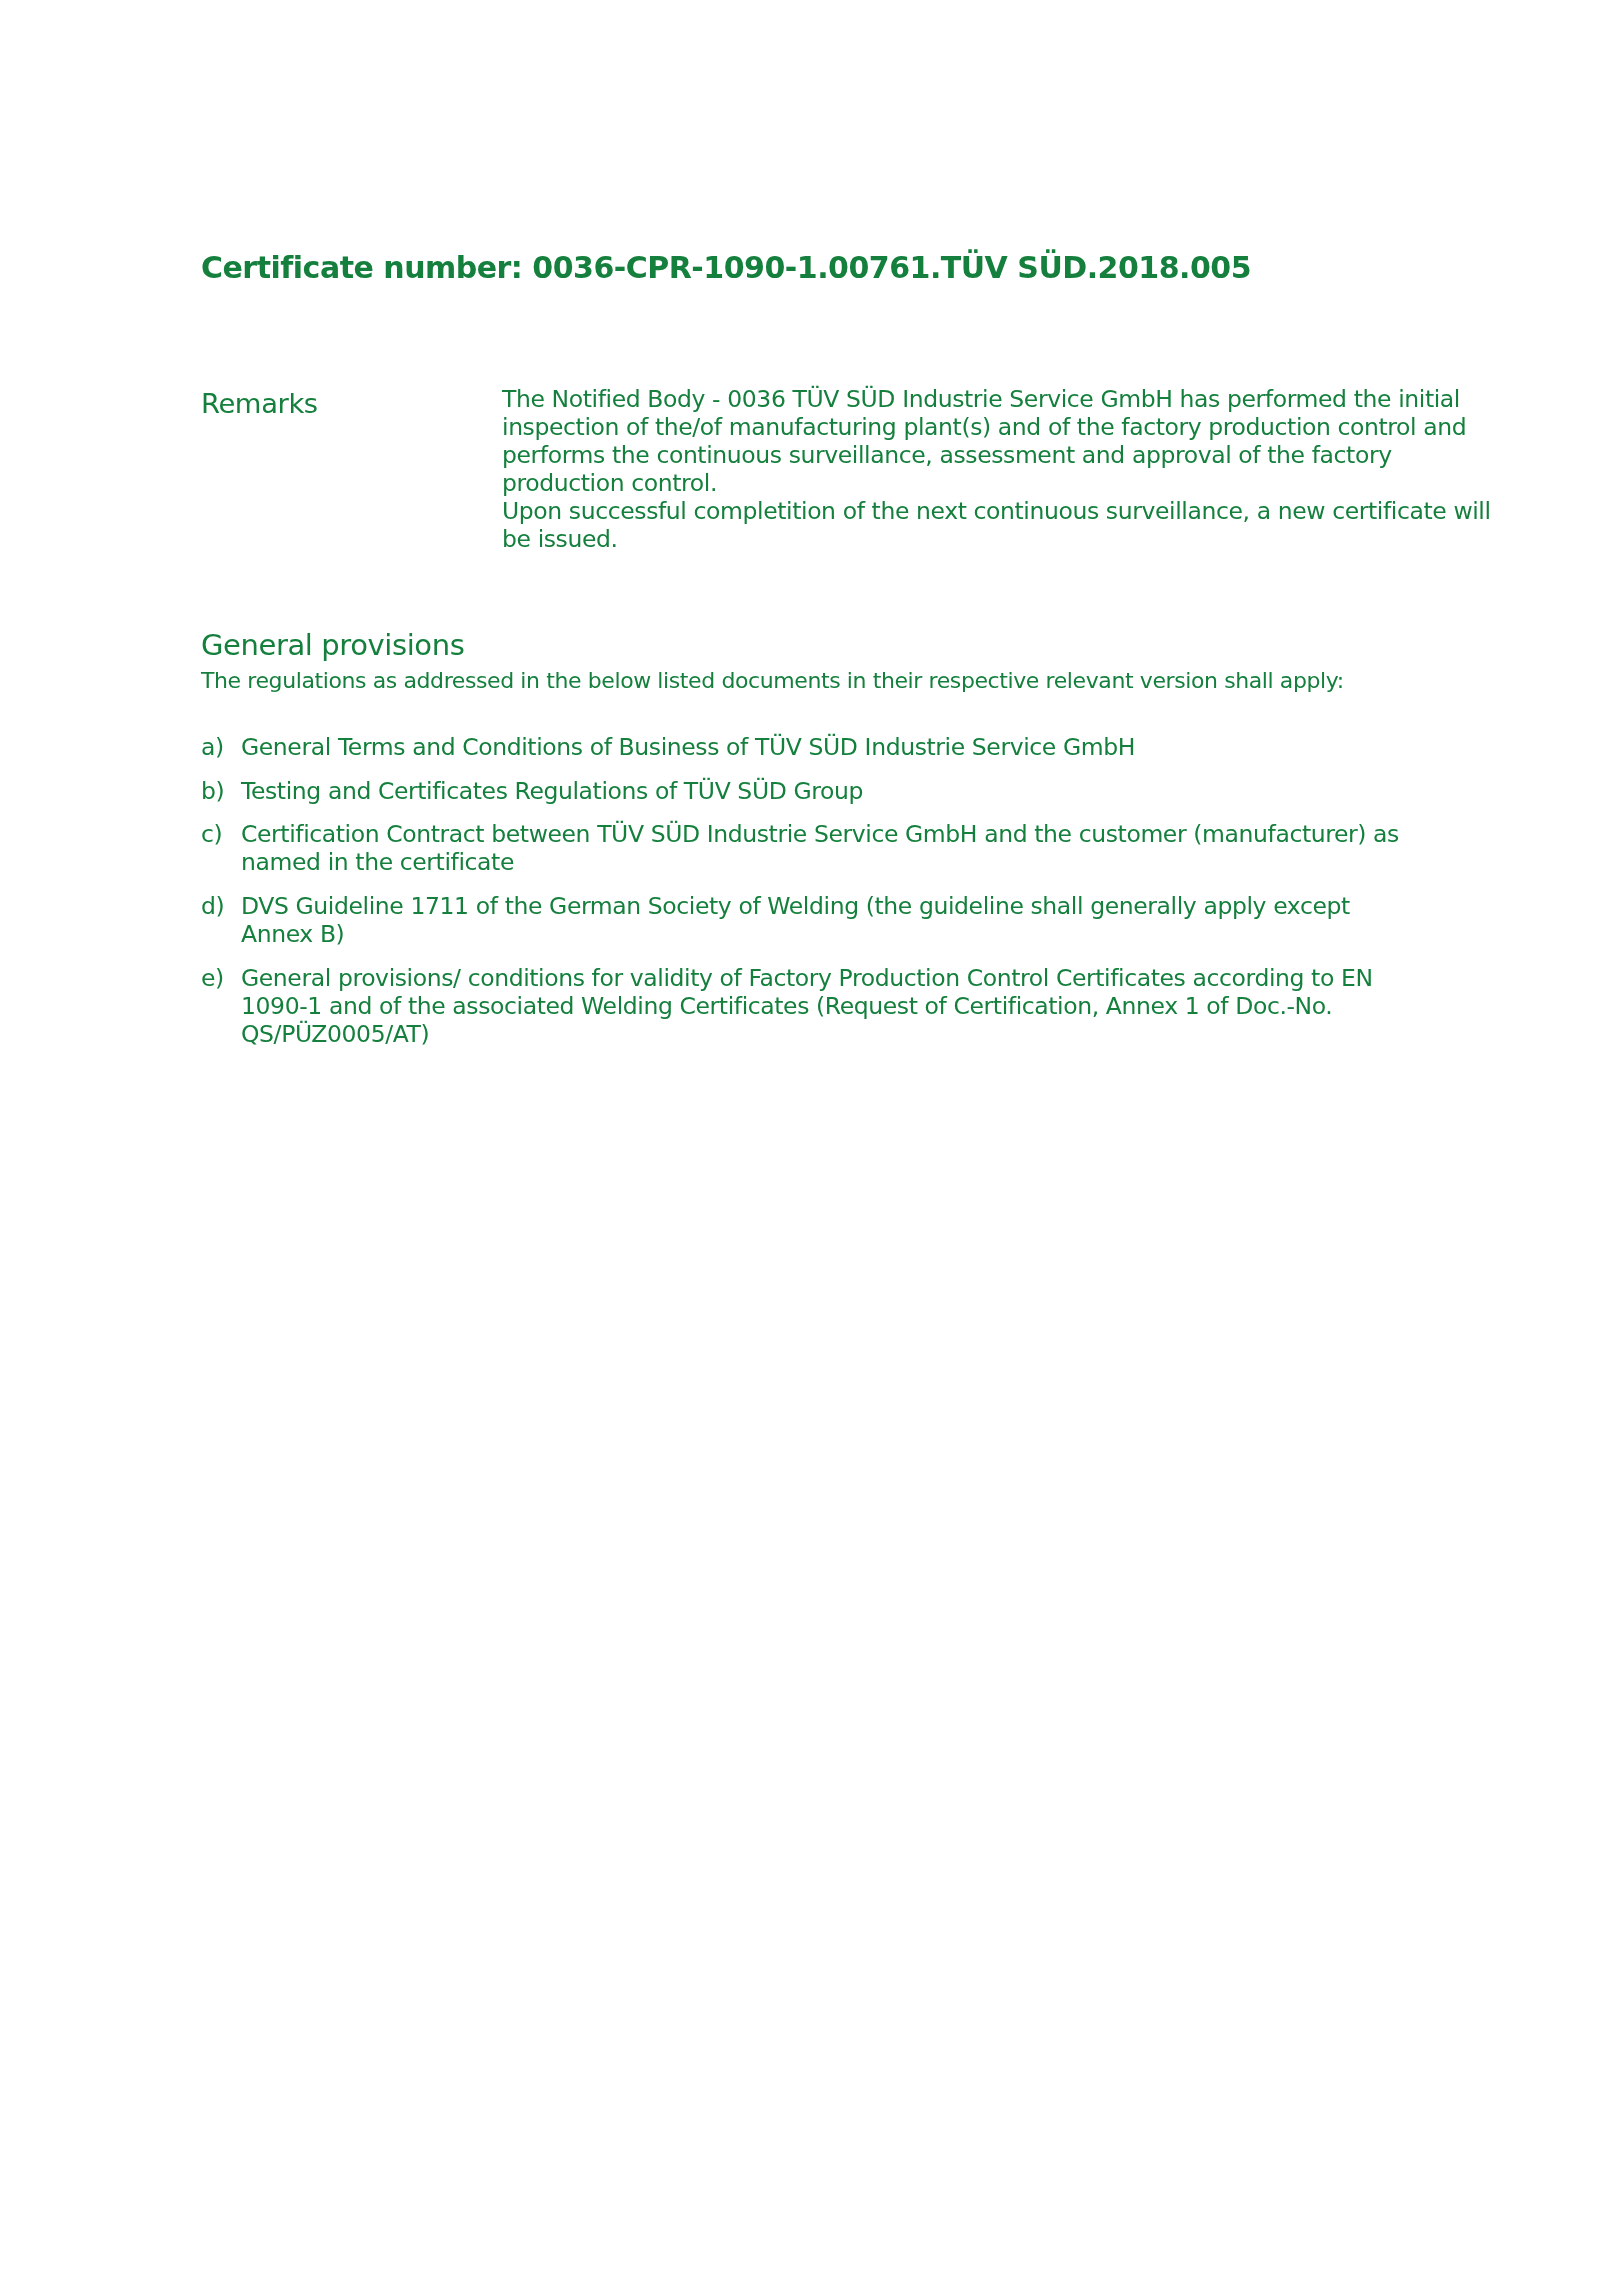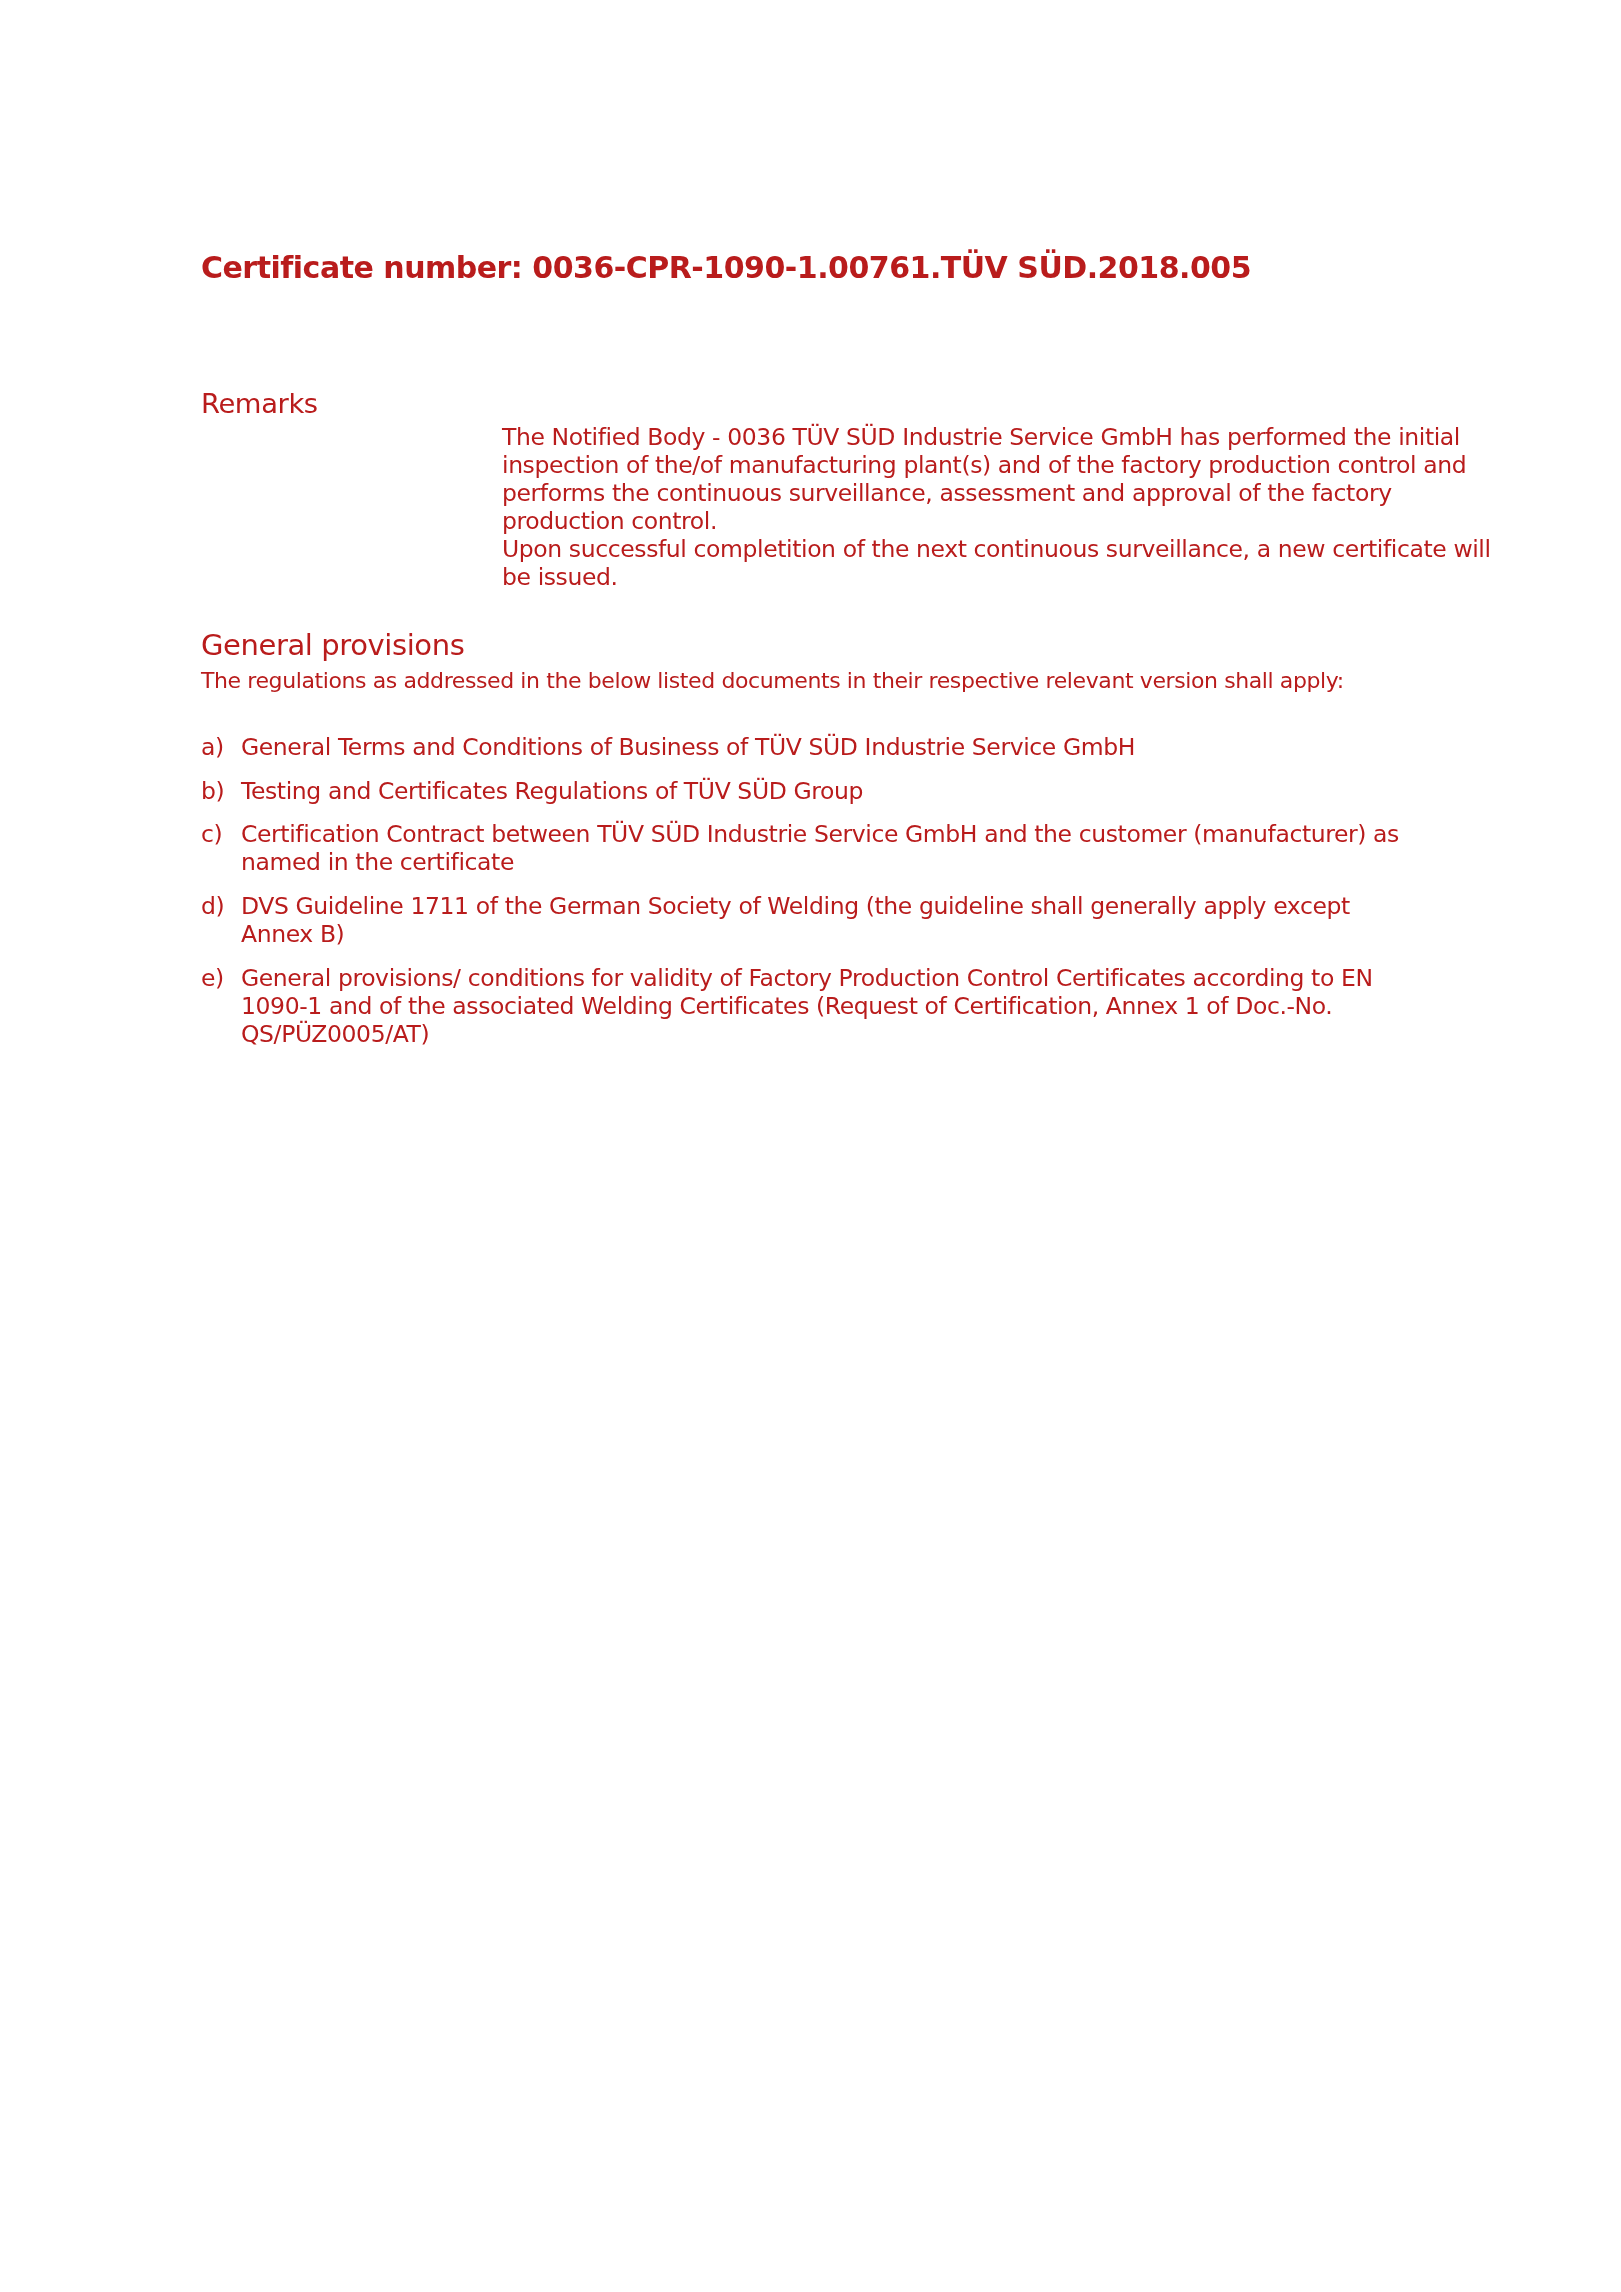--- a/index.html
+++ b/index.html
@@ -5,21 +5,21 @@
   html, body {
     margin: 0;
     padding: 0;
     background: #ffffff;
   }
   .page {
     position: relative;
     width: 1621px;
     height: 2293px;
     background: #ffffff;
-    color: #b91c1c;
+    color: #15803d;
     font-family: "DejaVu Sans", "Liberation Sans", sans-serif;
     letter-spacing: -0.4px;
     overflow: hidden;
   }
   .doc-title {
     position: absolute;
     left: 201px;
     top: 231px;
     font-size: 30px;
     line-height: 1.15;
@@ -36,21 +36,20 @@
     font-weight: normal;
   }
   .remarks-text {
     position: absolute;
     left: 502px;
     top: 385px;
     width: 996px;
     font-size: 23.5px;
     line-height: 28px;
     white-space: pre-line;
-    margin-top: 38px;
   }
   .gp-heading {
     position: absolute;
     left: 201px;
     top: 605px;
     font-size: 29px;
     line-height: 1.15;
     font-weight: normal;
   }
   .gp-intro {

